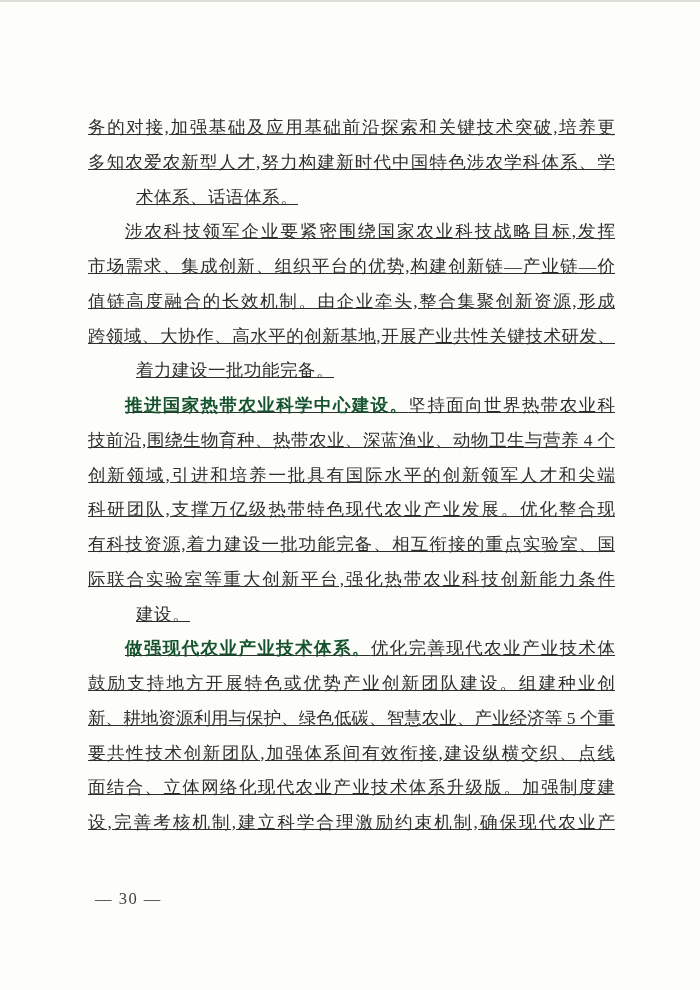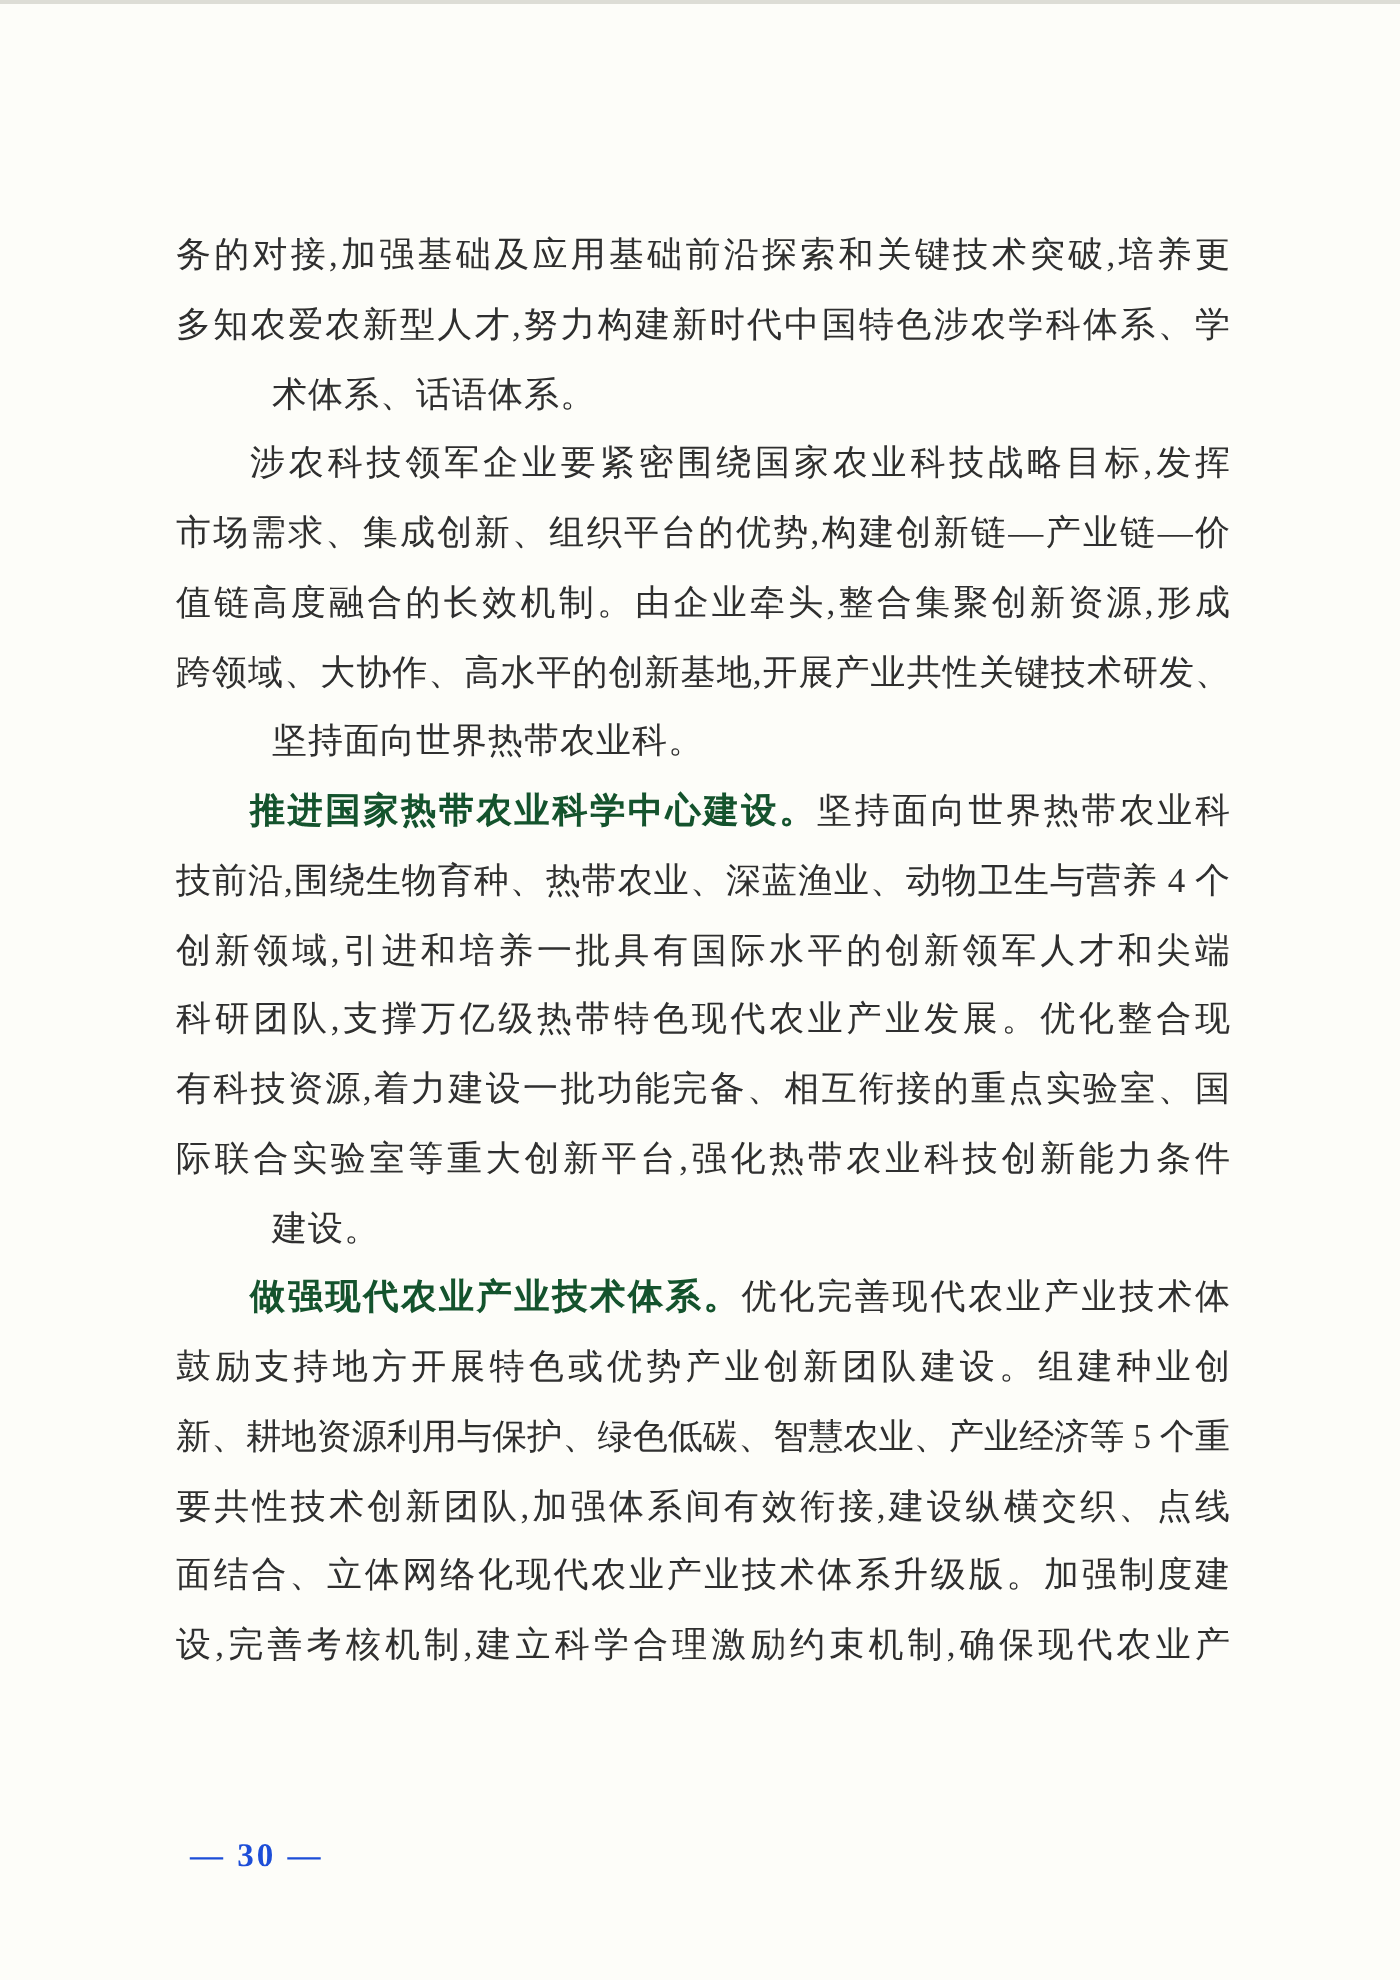--- a/index.html
+++ b/index.html
@@ -20,20 +20,21 @@
     width: 700px; height: 2px;
     background: #dddDD6;
   }
   .text-block {
     position: absolute;
     left: 88px;
     top: 110px;
     width: 527px;
     color: #2f2f2f;
     font-size: 17.5px;
+    text-decoration: underline;
   }
   .line {
     height: 34.75px;
     line-height: 34.75px;
     white-space: nowrap;
     overflow: visible;
   }
   .line.j {
     white-space: normal;
     text-align: justify;
@@ -48,45 +49,44 @@
   .line.ind {
     text-indent: 37px;
   }
   .bold-head {
     font-weight: bold;
     color: #14532d;
   }
   .footer {
     position: absolute;
     left: 95px;
-    top: 916px;
+    top: 887px;
     height: 24px;
     line-height: 24px;
     font-size: 16.5px;
-    color: #1d4ed8;
+    color: #404040;
     letter-spacing: 1.5px;
-    font-weight: bold;
   }
 </style>
 </head>
 <body>
 
 <div class="scan-edge"></div>
 
 <main class="text-block">
 
   <div class="line j">务的对接,加强基础及应用基础前沿探索和关键技术突破,培养更</div>
   <div class="line j">多知农爱农新型人才,努力构建新时代中国特色涉农学科体系、学</div>
   <div class="line end">术体系、话语体系。</div>
 
   <div class="line j ind">涉农科技领军企业要紧密围绕国家农业科技战略目标,发挥</div>
   <div class="line j">市场需求、集成创新、组织平台的优势,构建创新链—产业链—价</div>
   <div class="line j">值链高度融合的长效机制。由企业牵头,整合集聚创新资源,形成</div>
   <div class="line j">跨领域、大协作、高水平的创新基地,开展产业共性关键技术研发、</div>
-  <div class="line end">坚持面向世界热带农业科。</div>
+  <div class="line end">着力建设一批功能完备。</div>
 
   <div class="line j ind">
     <span class="bold-head">推进国家热带农业科学中心建设。</span><span>坚持面向世界热带农业科</span>
   </div>
   <div class="line j">技前沿,围绕生物育种、热带农业、深蓝渔业、动物卫生与营养 4 个</div>
   <div class="line j">创新领域,引进和培养一批具有国际水平的创新领军人才和尖端</div>
   <div class="line j">科研团队,支撑万亿级热带特色现代农业产业发展。优化整合现</div>
   <div class="line j">有科技资源,着力建设一批功能完备、相互衔接的重点实验室、国</div>
   <div class="line j">际联合实验室等重大创新平台,强化热带农业科技创新能力条件</div>
   <div class="line end">建设。</div>

